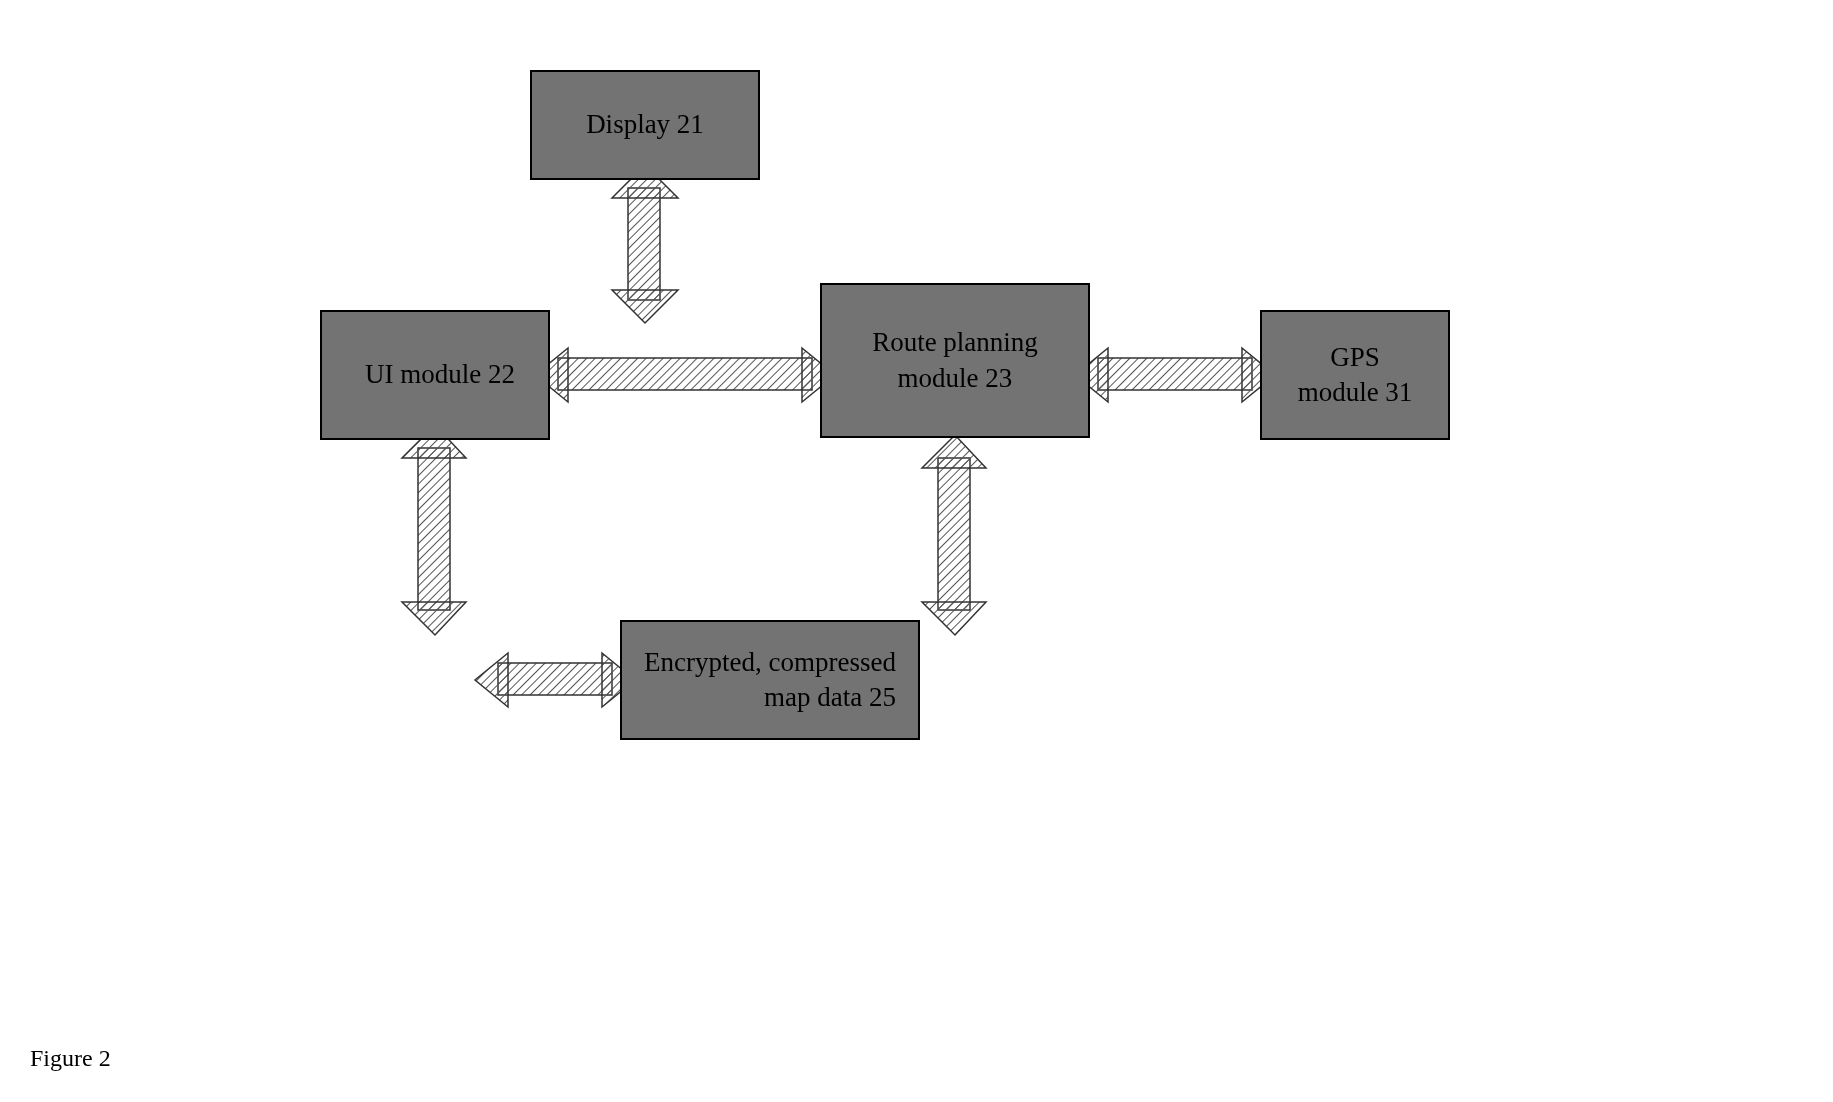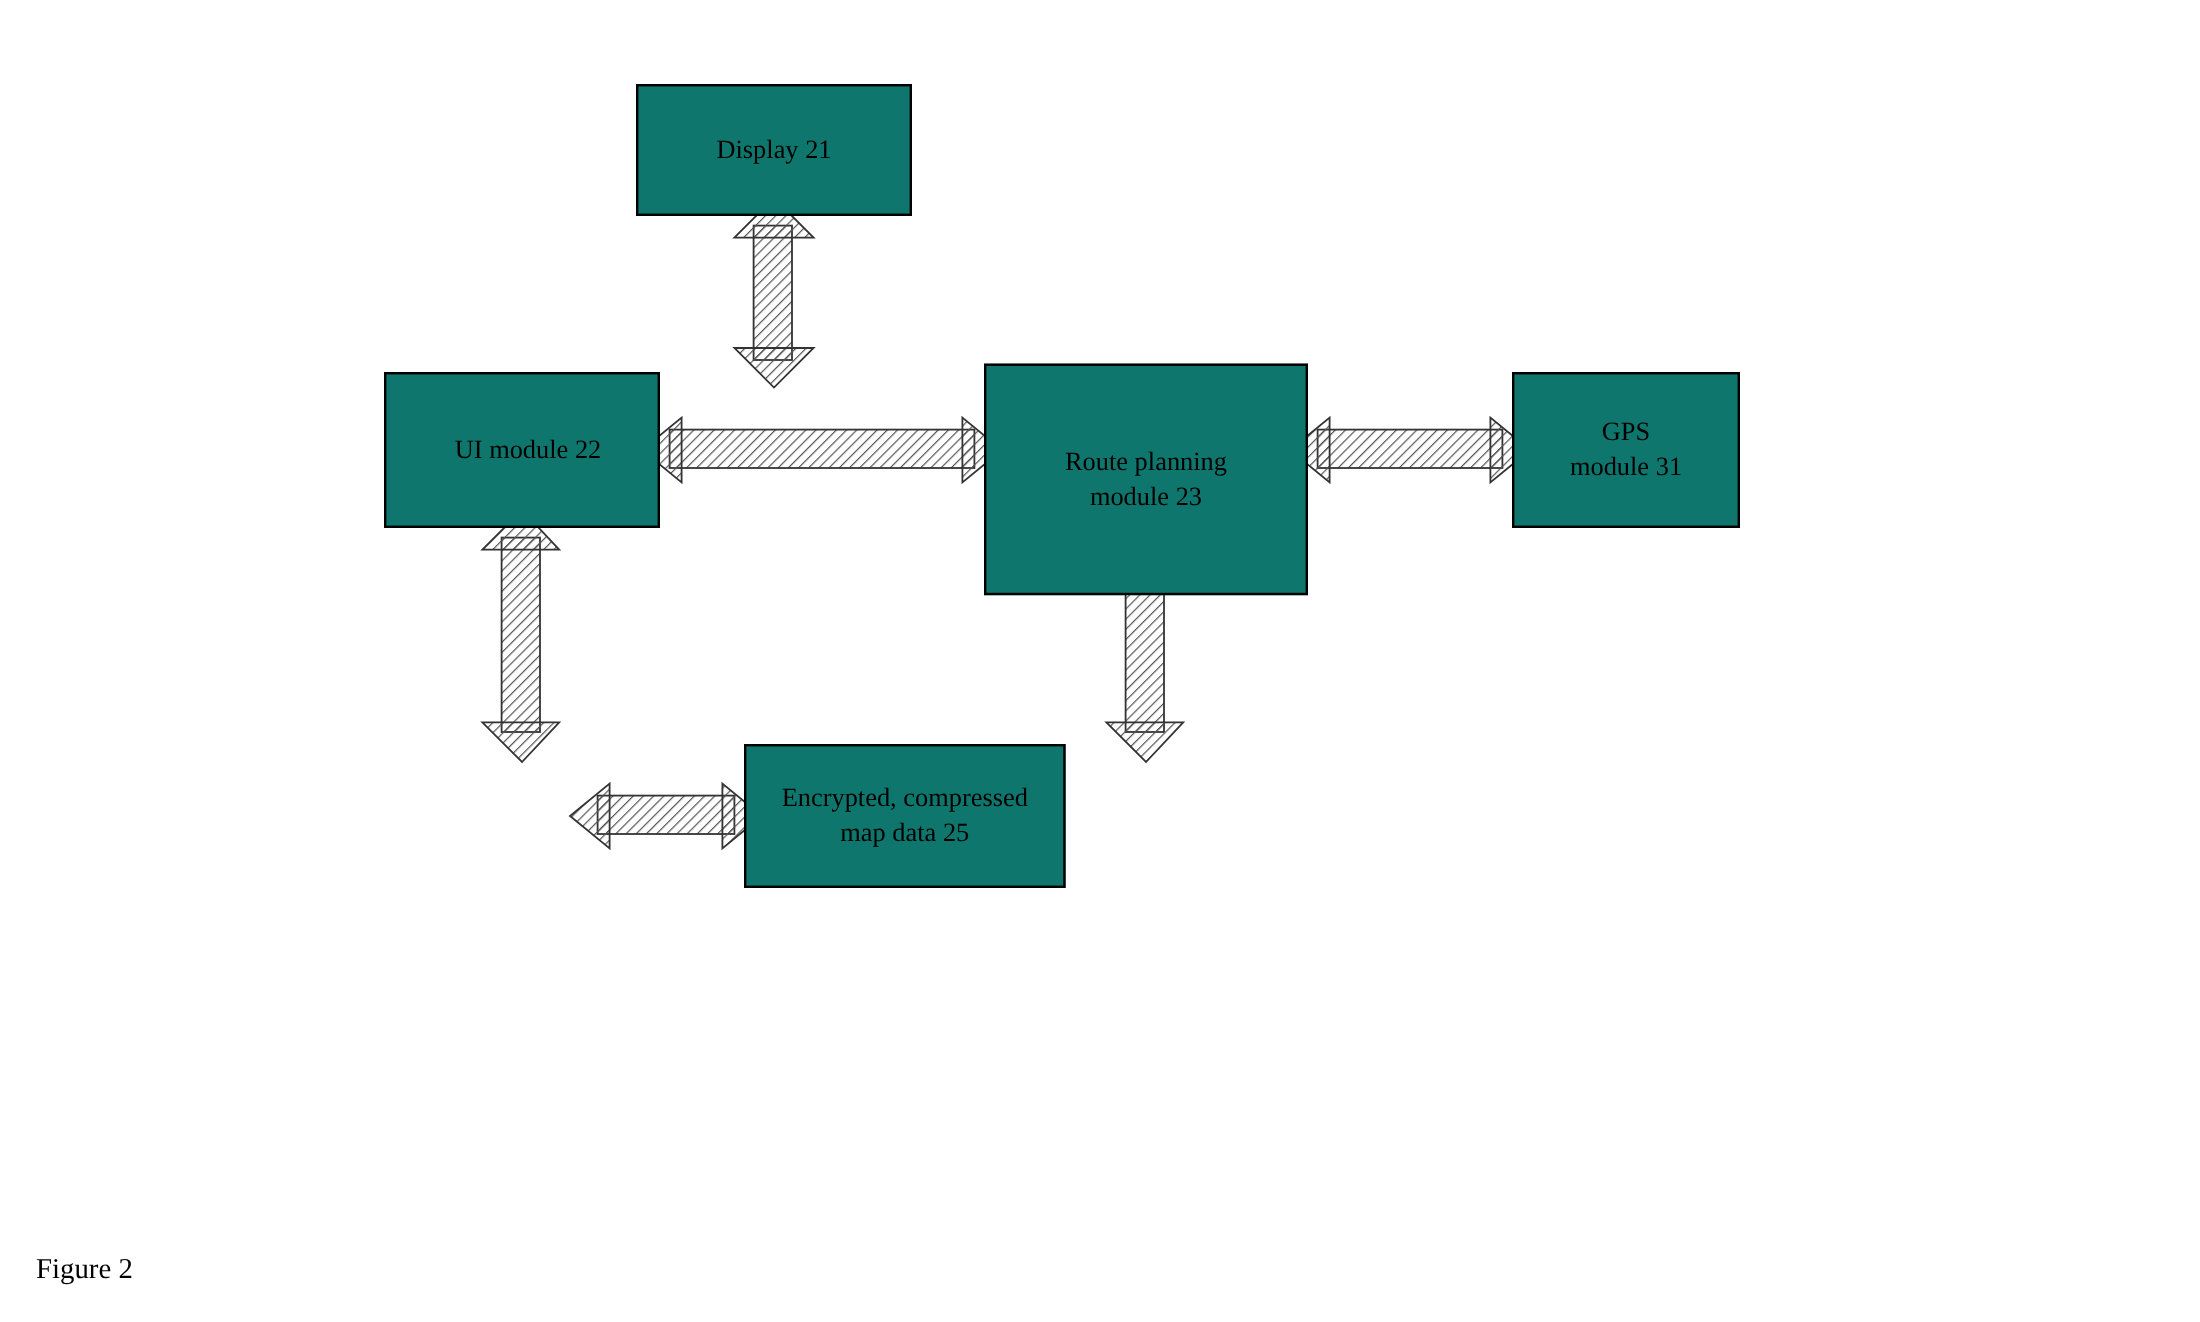--- a/index.html
+++ b/index.html
@@ -17,26 +17,26 @@
       position: absolute;
       top: 40px;
       left: 200px;
       width: 1400px;
       height: 950px;
     }
 
     .box {
       position: absolute;
       border: 2px solid #000;
-      background: #0f766e;
+      background: #737373;
       display: flex;
       align-items: center;
       justify-content: center;
       text-align: center;
-      font-size: 22px;
+      font-size: 27px;
       padding: 10px 16px;
       line-height: 1.3;
     }
 
     
     .box-display {
       left: 330px;
       top: 30px;
       width: 230px;
       height: 110px;
@@ -45,37 +45,38 @@
     .box-ui {
       left: 120px;
       top: 270px;
       width: 230px;
       height: 130px;
       padding-left: 26px;
     }
 
     .box-route {
       left: 620px;
-      top: 263px;
+      top: 243px;
       width: 270px;
-      height: 193px;
+      height: 155px;
     }
 
     .box-gps {
       left: 1060px;
       top: 270px;
       width: 190px;
       height: 130px;
     }
 
     .box-mapdata {
       left: 420px;
       top: 580px;
-      width: 268px;
+      width: 300px;
       height: 120px;
+      text-align: right;
     }
 
     .box-mapfix {
       left: 60px;
       top: 580px;
       width: 230px;
       height: 120px;
     }
 
     

